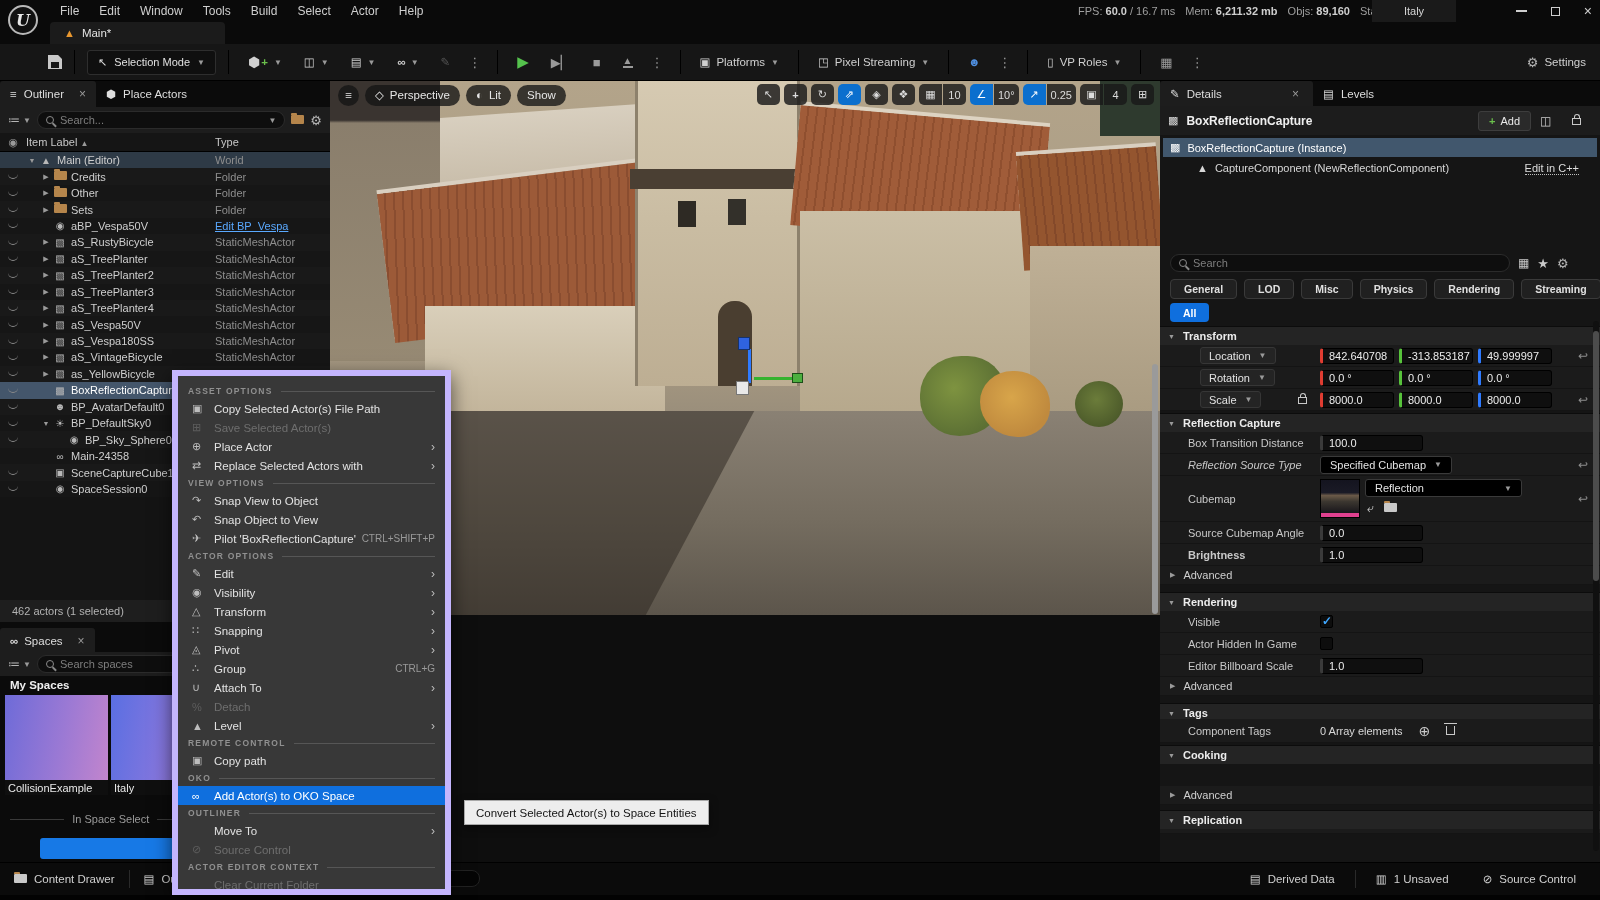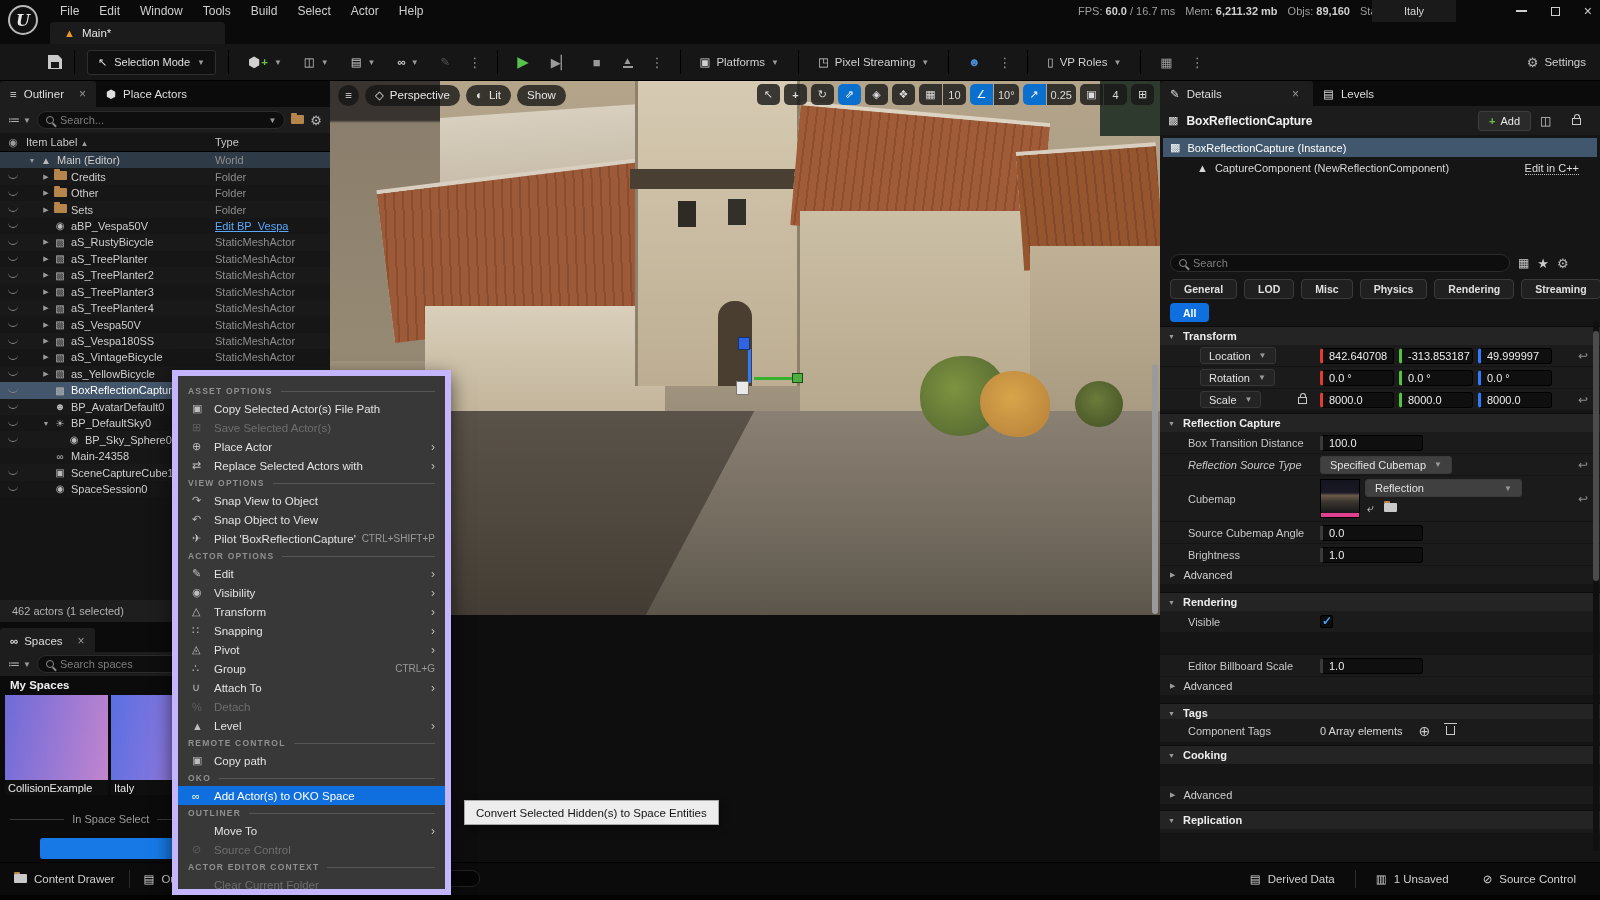--- a/index.html
+++ b/index.html
@@ -150,21 +150,21 @@
 .dvals{position:absolute;left:160px;display:flex;gap:5px;align-items:center;}
 .nfield{height:16px;background:#0f0f0f;border:1px solid #000;border-radius:3px;padding:0 6px;color:#ececec;line-height:15px;white-space:nowrap;}
 .nfield.rx{border-left:3px solid #e03c31;}
 .nfield.gy{border-left:3px solid #57c33b;}
 .nfield.bz{border-left:3px solid #2f7bff;}
 .nfield.plain{border-left:3px solid #3a3a3a;}
 .vec .nfield{width:74px;}
 .single .nfield{width:103px;}
 .reset{position:absolute;right:12px;color:#8d8d8d;font-size:12px;}
 .tpill{position:absolute;left:40px;background:#242424;border:1px solid #363636;border-radius:3px;height:17px;display:flex;align-items:center;gap:8px;padding:0 8px;color:#e3e3e3;}
-.ddpill{background:#404040;border:1px solid #3a3a3a;border-radius:3px;height:18px;display:flex;align-items:center;gap:8px;padding:0 9px;color:#e3e3e3;}
+.ddpill{background:#000000;border:1px solid #3a3a3a;border-radius:3px;height:18px;display:flex;align-items:center;gap:8px;padding:0 9px;color:#e3e3e3;}
 .cb{width:13px;height:13px;background:#0d0d0d;border:1px solid #000;border-radius:2px;position:relative;}
 .cb.on::after{content:"✓";position:absolute;left:1px;top:-2px;color:#3fa7ff;font-size:12px;font-weight:bold;}
 .advrow{position:absolute;left:0;width:440px;height:19px;display:flex;align-items:center;gap:8px;padding-left:10px;background:#1b1b1b;border-bottom:1px solid #141414;color:#cfcfcf;}
 .advrow .tri{font-size:7px;color:#9a9a9a;}
 .cmthumb{width:40px;height:39px;border:1px solid #000;background:linear-gradient(180deg,#14141f 0%,#1a1a26 34%,#6a5948 42%,#3c3730 58%,#17151a 90%,#e0408f 90%,#e0408f 100%);}
 .trash{width:9px;height:9px;border:1.5px solid #c9c9c9;border-top:none;position:relative;display:inline-block;}
 .trash::before{content:"";position:absolute;left:-3px;top:-3px;width:13px;height:1.5px;background:#c9c9c9;}
 .dscroll{position:absolute;right:1px;top:240px;width:6px;height:530px;background:#101010;border-radius:3px;}
 .dscroll::after{content:"";position:absolute;left:0;top:10px;width:6px;height:250px;background:#4c4c4c;border-radius:3px;}
 
@@ -775,38 +775,44 @@
       </div>
       <span class="reset">↩</span>
     </div>
     <div class="drow single" style="top:441px;height:22px;">
       <div class="dlabel" style="width:132px;">Source Cubemap Angle</div>
       <div class="dvals">
           <div class="nfield plain">0.0</div>
         </div>
     </div>
     <div class="drow single" style="top:463px;height:22px;">
-      <div class="dlabel" style="width:132px;">Brightness</div>
+      <div class="dlabel" style="width:132px;font-weight:bold;">Brightness</div>
       <div class="dvals">
           <div class="nfield plain">1.0</div>
         </div>
     </div>
     <div class="advrow" style="top:485px;">
         <span class="tri">▶</span>
         <span>Advanced</span>
       </div>
 
     <div class="dsection" style="top:511px;">
         <span class="tri">▼</span>
         <span>Rendering</span>
       </div>
     <div class="drow" style="top:530px;height:22px;">
       <div class="dlabel" style="width:132px;">Visible</div>
       <div class="dvals">
           <div class="cb on"></div>
+        </div>
+    </div>
+    <div class="drow" style="top:552px;height:22px;">
+      <div class="dlabel" style="width:132px;">Actor Hidden In Game</div>
+      <div class="dvals">
+          <div class="cb"></div>
         </div>
     </div>
     <div class="drow single" style="top:574px;height:22px;">
       <div class="dlabel" style="width:132px;">Editor Billboard Scale</div>
       <div class="dvals">
           <div class="nfield plain">1.0</div>
         </div>
     </div>
     <div class="advrow" style="top:596px;">
         <span class="tri">▶</span>
@@ -999,13 +1005,13 @@
     <div class="cmh">
       <span>ACTOR EDITOR CONTEXT</span>
       <span class="line"></span>
     </div>
     <div class="cmi dis">
       <span class="ic"></span>
       <span>Clear Current Folder</span>
     </div>
   </div>
 
-<div class="tooltip">Convert Selected Hidden(s) to Space Entities</div>
+<div class="tooltip">Convert Selected Actor(s) to Space Entities</div>
 
 </body></html>

